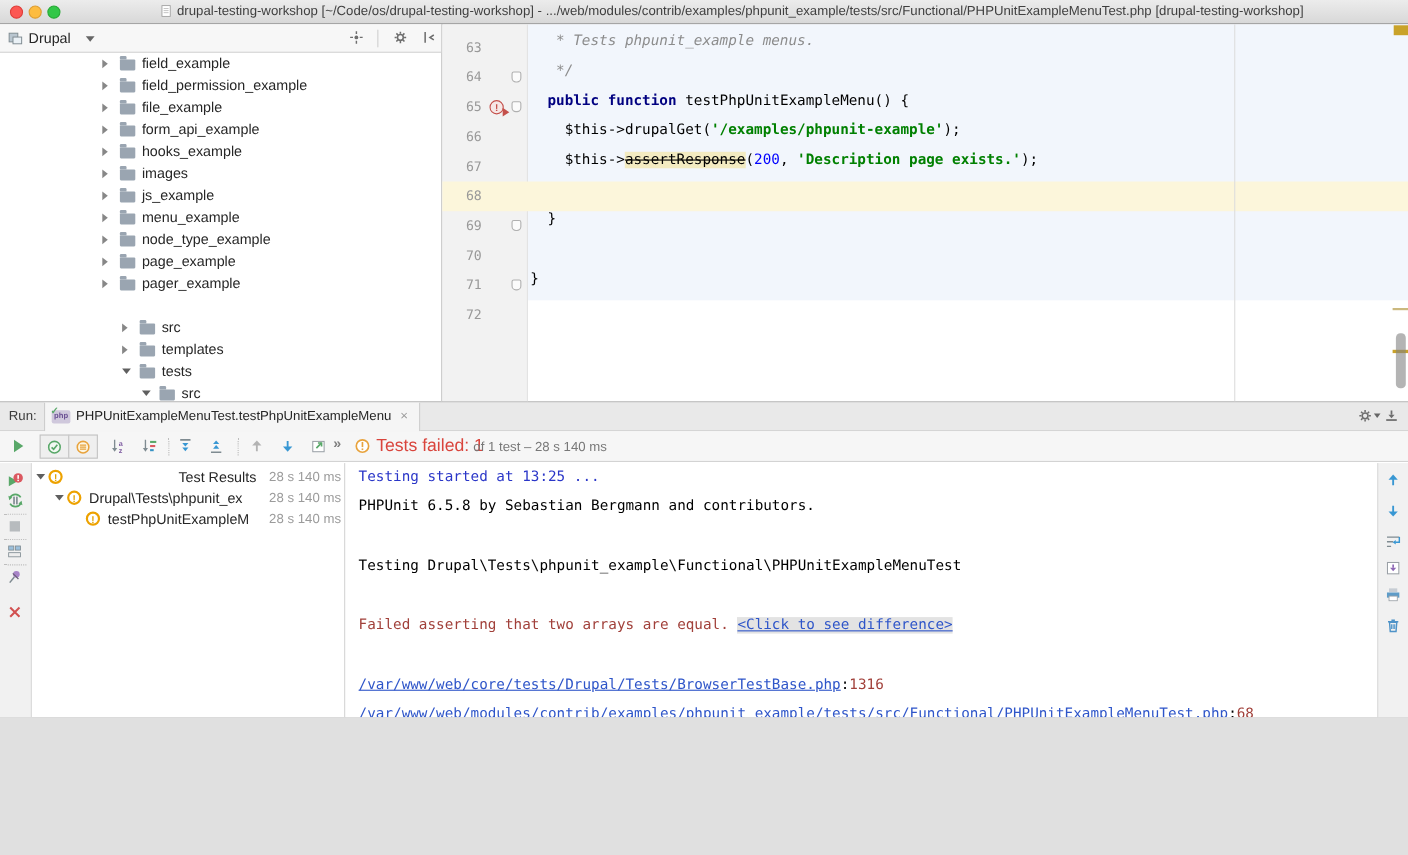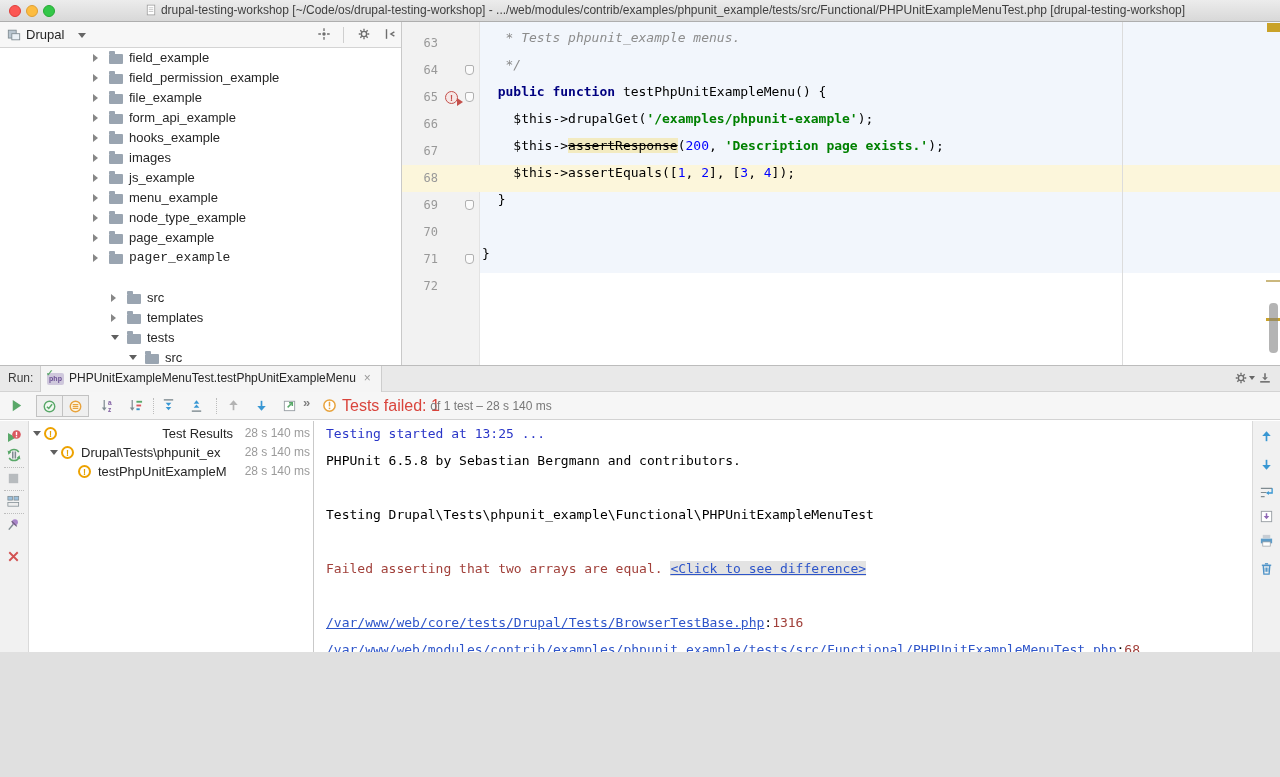--- a/index.html
+++ b/index.html
@@ -186,21 +186,21 @@
         <div class="prow" style="top: 160px;">
           <span class="tri tri-r" style="left: 93px;"></span>
           <span class="folder" style="left: 109px;"></span>
           <span class="plabel" style="left: 129px;">node_type_example</span>
         </div>
         <div class="prow" style="top: 180px;">
           <span class="tri tri-r" style="left: 93px;"></span>
           <span class="folder" style="left: 109px;"></span>
           <span class="plabel" style="left: 129px;">page_example</span>
         </div>
-        <div class="prow" style="top: 200px; font-family: Liberation Mono, monospace;">
+        <div class="prow" style="top: 200px;">
           <span class="tri tri-r" style="left: 93px;"></span>
           <span class="folder" style="left: 109px;"></span>
           <span class="plabel" style="left: 129px;">pager_example</span>
         </div>
         <div class="prow" style="top: 240px;">
           <span class="tri tri-r" style="left: 111px;"></span>
           <span class="folder" style="left: 127px;"></span>
           <span class="plabel" style="left: 147px;">src</span>
         </div>
         <div class="prow" style="top: 260px;">
@@ -244,21 +244,20 @@
         <div class="erow" style="top: 81px;">
           <span class="lnum">66</span>
           <span class="ecode"><span class="seg-pln">    $this-&gt;drupalGet(</span><span class="seg-str">'/examples/phpunit-example'</span><span class="seg-pln">);</span></span>
         </div>
         <div class="erow" style="top: 108px;">
           <span class="lnum">67</span>
           <span class="ecode"><span class="seg-pln">    $this-&gt;</span><span class="seg-dep">assertResponse</span><span class="seg-pln">(</span><span class="seg-num">200</span><span class="seg-pln">, </span><span class="seg-str">'Description page exists.'</span><span class="seg-pln">);</span></span>
         </div>
         <div class="erow cur" style="top: 135px;">
           <span class="lnum">68</span>
-          <span class="ecode"><span class="seg-pln">    $this-&gt;assertEquals([</span><span class="seg-num">1</span><span class="seg-pln">, </span><span class="seg-num">2</span><span class="seg-pln">], [</span><span class="seg-num">3</span><span class="seg-pln">, </span><span class="seg-num">4</span><span class="seg-pln">]);</span></span>
         </div>
         <div class="erow" style="top: 162px;">
           <span class="lnum">69</span>
           <span class="fold"></span>
           <span class="ecode"><span class="seg-pln">  }</span></span>
         </div>
         <div class="erow" style="top: 189px;">
           <span class="lnum">70</span>
           <span class="ecode"></span>
         </div>

